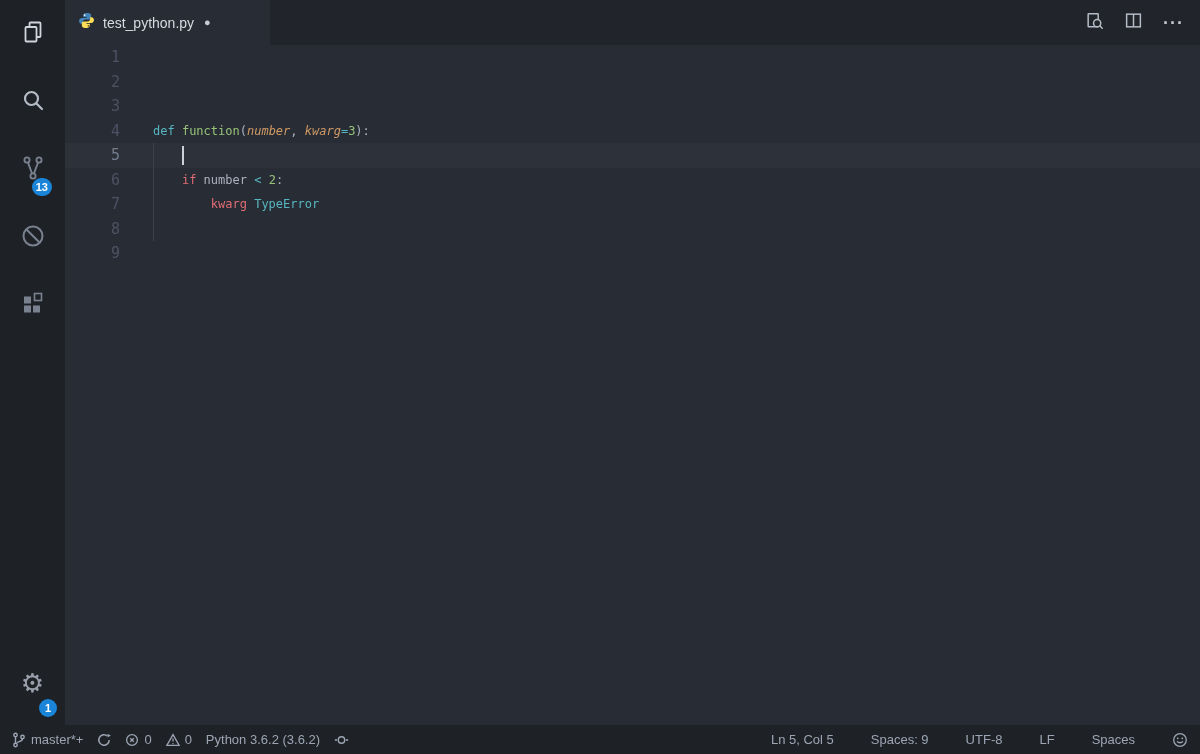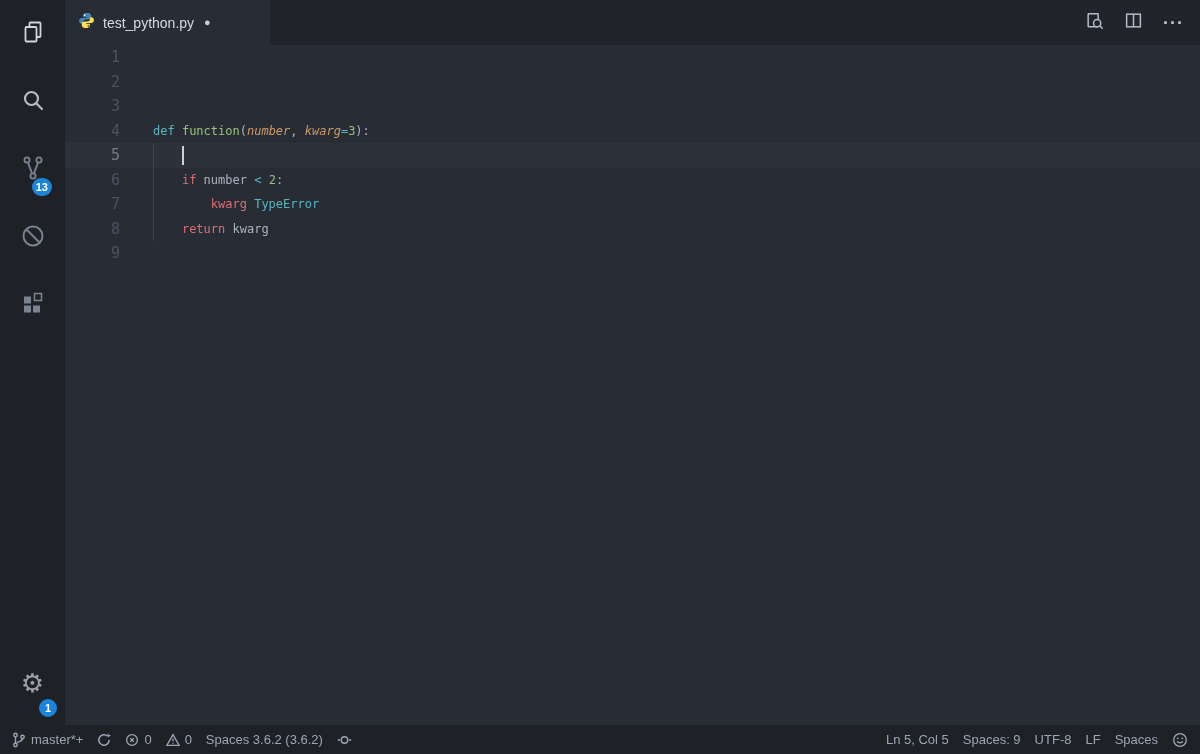--- a/index.html
+++ b/index.html
@@ -60,21 +60,21 @@
   .tok-op{color:var(--tok-op);}
   .tok-class{color:var(--tok-class);}
   .cursor{position:absolute;top:3px;width:2px;height:19px;background:#ccd1d9;}
   .indent-guide{position:absolute;left:88px;top:98px;width:1px;height:98px;background:#3d434d;}
 
   
   .status-bar{height:29px;background:var(--status-bg);display:flex;align-items:center;
               color:var(--ui-text);font-size:13px;flex-shrink:0;padding:0 12px;}
   .sb-left,.sb-right{display:flex;}
   .sb-left{gap:14px;}
-  .sb-right{margin-left:auto;gap:14px;}
+  .sb-right{margin-left:auto;gap:37px;}
   .sb-item{display:flex;align-items:center;gap:5px;cursor:pointer;white-space:nowrap;}
   .sb-item svg{display:block;}
 </style>
 </head>
 <body>
 
 <div class="app">
   <div class="top">
 
     <div class="activity-bar">
@@ -196,21 +196,20 @@
             <div class="line">
               <div class="gutter">6</div>
               <div class="code"><span class="tok-plain">    </span><span class="tok-kw">if</span><span class="tok-plain"> </span><span class="tok-plain">number</span><span class="tok-plain"> </span><span class="tok-op">&lt;</span><span class="tok-plain"> </span><span class="tok-num">2</span><span class="tok-plain">:</span></div>
             </div>
             <div class="line">
               <div class="gutter">7</div>
               <div class="code"><span class="tok-plain">        </span><span class="tok-kw">kwarg</span><span class="tok-plain"> </span><span class="tok-class">TypeError</span></div>
             </div>
             <div class="line">
               <div class="gutter">8</div>
-              <div class="code"><span class="tok-plain">    </span><span class="tok-kw">return</span><span class="tok-plain"> </span><span class="tok-plain">kwarg</span></div>
             </div>
             <div class="line">
               <div class="gutter">9</div>
               <div class="code"></div>
             </div>
           </div>
       </div>
     </div>
   </div>
 
@@ -249,21 +248,21 @@
         <span>
           <svg width="14" height="14" viewBox="0 0 14 14" fill="none" stroke="#9da5b4" stroke-width="1.3">
             <path d="M7 1.6 L13.2 12.4 H0.8 Z"></path>
             <path d="M7 5.4 V8.6"></path>
             <circle cx="7" cy="10.6" r="0.7" fill="#9da5b4" stroke="none"></circle>
           </svg>
         </span>
         <span>0</span>
       </span>
       <span class="sb-item">
-        <span>Spaces 3.6.2 (3.6.2)</span>
+        <span>Python 3.6.2 (3.6.2)</span>
       </span>
       <span class="sb-item">
         <span>
           <svg width="15" height="14" viewBox="0 0 15 14" fill="none" stroke="#9da5b4" stroke-width="1.4">
             <circle cx="7.5" cy="7" r="3.2"></circle>
             <path d="M0.8 7 H3.2 M11.8 7 H14.2"></path>
           </svg>
         </span>
       </span>
     </div>

